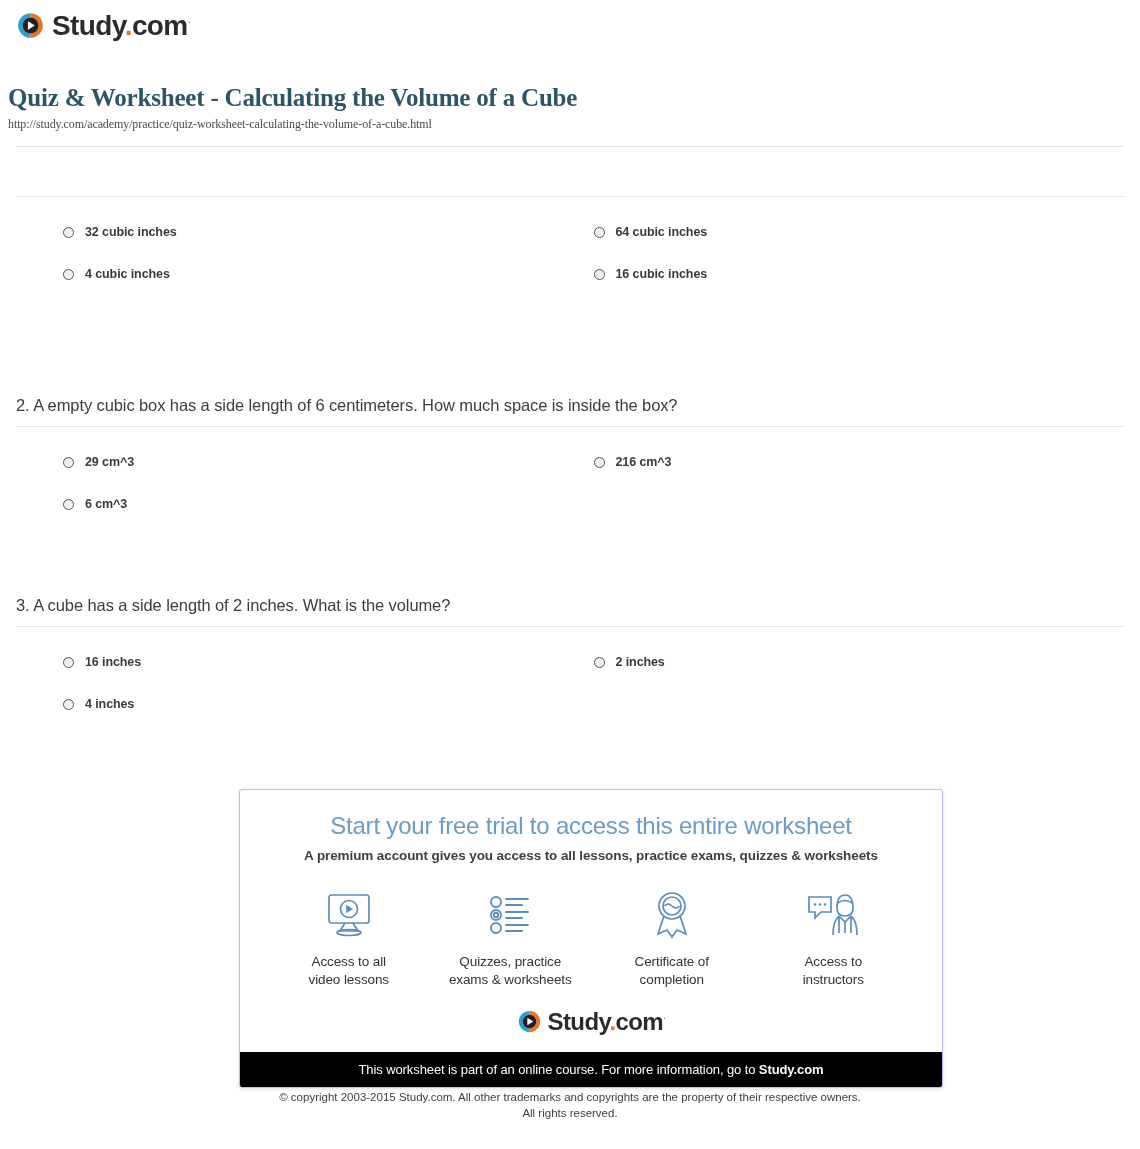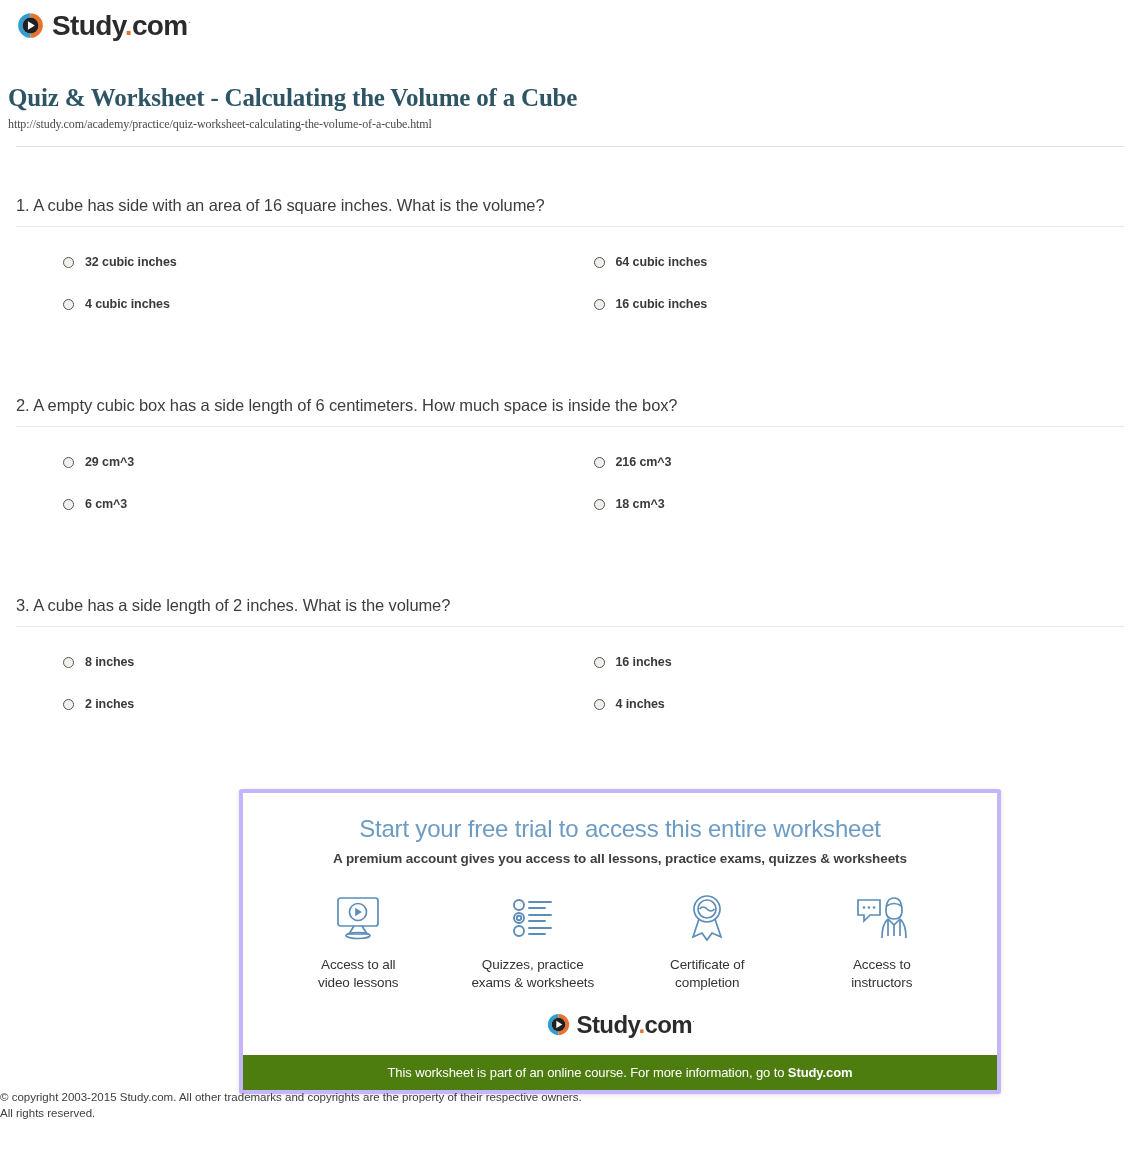--- a/index.html
+++ b/index.html
@@ -118,23 +118,23 @@
     font-weight: bold;
     color: #3a3a3a;
     letter-spacing: -0.1px;
   }
 
   
   .promo-card {
     position: absolute;
     left: 239px;
     top: 789px;
-    width: 762px;
+    width: 704px;
     background: #ffffff;
-    border: 4px solid #c4b5fd;
+    border: 1px solid #c4b5fd;
     border-radius: 3px;
     box-shadow: 0 1px 4px rgba(0,0,0,0.13);
     overflow: hidden;
   }
   .promo-inner { padding: 22px 18px 0 18px; }
   .promo-headline {
     text-align: center;
     font-size: 24px;
     color: #6c9bc4;
     margin: 0 0 8px 0;
@@ -173,36 +173,36 @@
   .card-logo {
     display: flex;
     align-items: center;
     justify-content: center;
     gap: 6px;
     margin-bottom: 18px;
   }
   .card-logo .logo-mark { width: 25px; height: 25px; }
   .card-logo .logo-word { font-size: 24px; }
   .promo-bar {
-    background: #4d7c0f;
+    background: #000000;
     color: #ffffff;
     text-align: center;
     font-size: 13px;
     padding: 10px 4px;
     letter-spacing: -0.1px;
   }
   .promo-bar b { font-weight: bold; }
 
   
   .copyright {
     position: absolute;
     left: 0;
     top: 1090px;
     width: 1140px;
-    text-align: left;
+    text-align: center;
     font-size: 11.5px;
     color: #3d3d3d;
     line-height: 1.35;
   }
 </style>
 </head>
 <body>
 
 <div class="top-logo">
   <svg class="logo-mark" viewBox="0 0 40 40">
@@ -214,21 +214,20 @@
   <span class="logo-word"><span>Study</span><span class="dot">.</span><span>com</span><span class="tm">·</span></span>
 </div>
 
 <div class="header">
   <h1 class="page-title">Quiz &amp; Worksheet - Calculating the Volume of a Cube</h1>
   <p class="page-url">http://study.com/academy/practice/quiz-worksheet-calculating-the-volume-of-a-cube.html</p>
 </div>
 <div class="rule rule-header"></div>
 
 <div class="question-block q1">
-  <p class="question-text">1. A cube has side with an area of 16 square inches. What is the volume?</p>
   <div class="q-rule"></div>
   <div class="options">
     <label class="option">
       <span class="radio"></span>
       <span class="option-label">32 cubic inches</span>
     </label>
     <label class="option">
       <span class="radio"></span>
       <span class="option-label">64 cubic inches</span>
     </label>
@@ -252,35 +251,27 @@
       <span class="option-label">29 cm^3</span>
     </label>
     <label class="option">
       <span class="radio"></span>
       <span class="option-label">216 cm^3</span>
     </label>
     <label class="option">
       <span class="radio"></span>
       <span class="option-label">6 cm^3</span>
     </label>
-    <label class="option">
-      <span class="radio"></span>
-      <span class="option-label">18 cm^3</span>
-    </label>
   </div>
 </div>
 
 <div class="question-block q3">
   <p class="question-text">3. A cube has a side length of 2 inches. What is the volume?</p>
   <div class="q-rule"></div>
   <div class="options">
-    <label class="option">
-      <span class="radio"></span>
-      <span class="option-label">8 inches</span>
-    </label>
     <label class="option">
       <span class="radio"></span>
       <span class="option-label">16 inches</span>
     </label>
     <label class="option">
       <span class="radio"></span>
       <span class="option-label">2 inches</span>
     </label>
     <label class="option">
       <span class="radio"></span>

